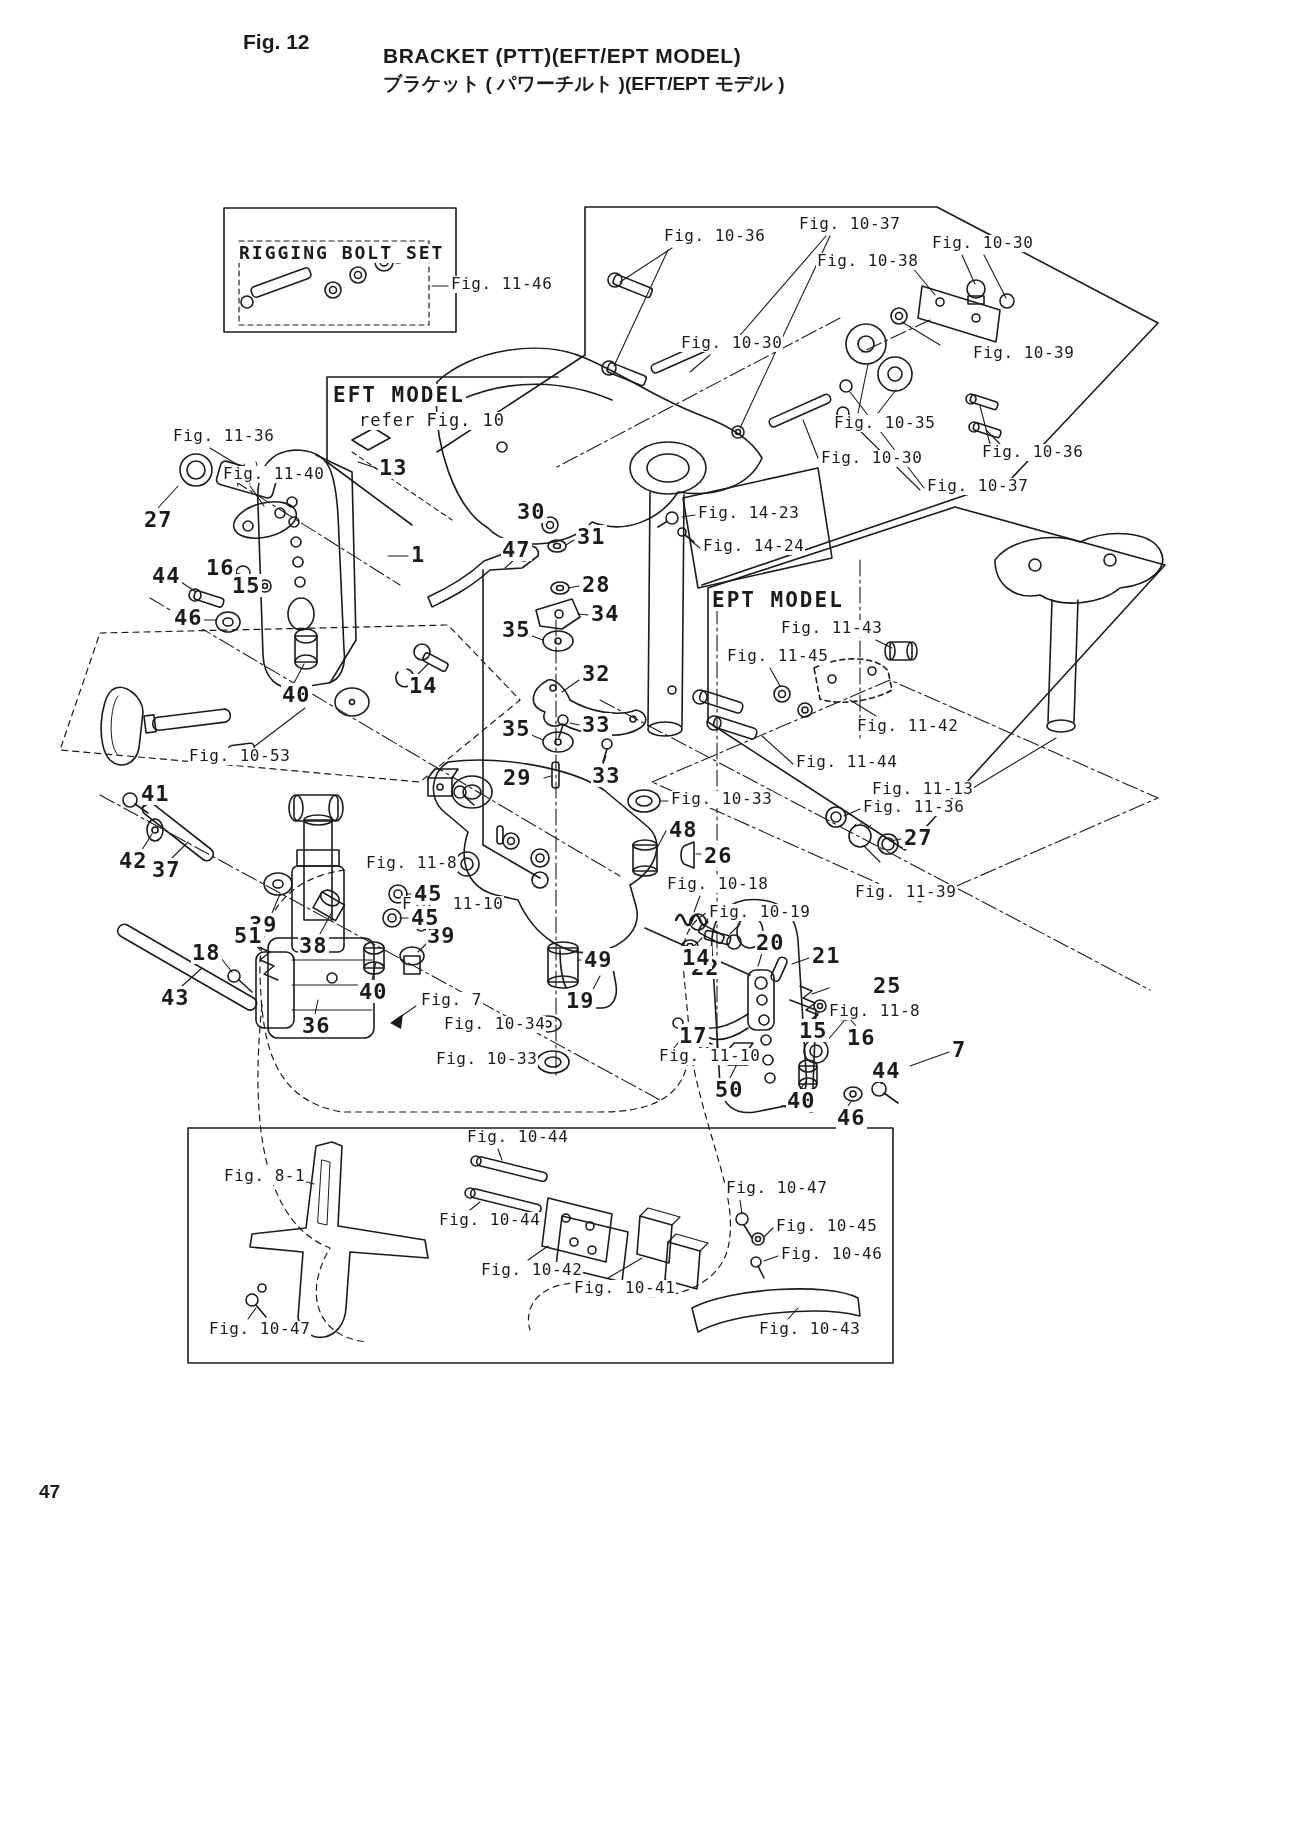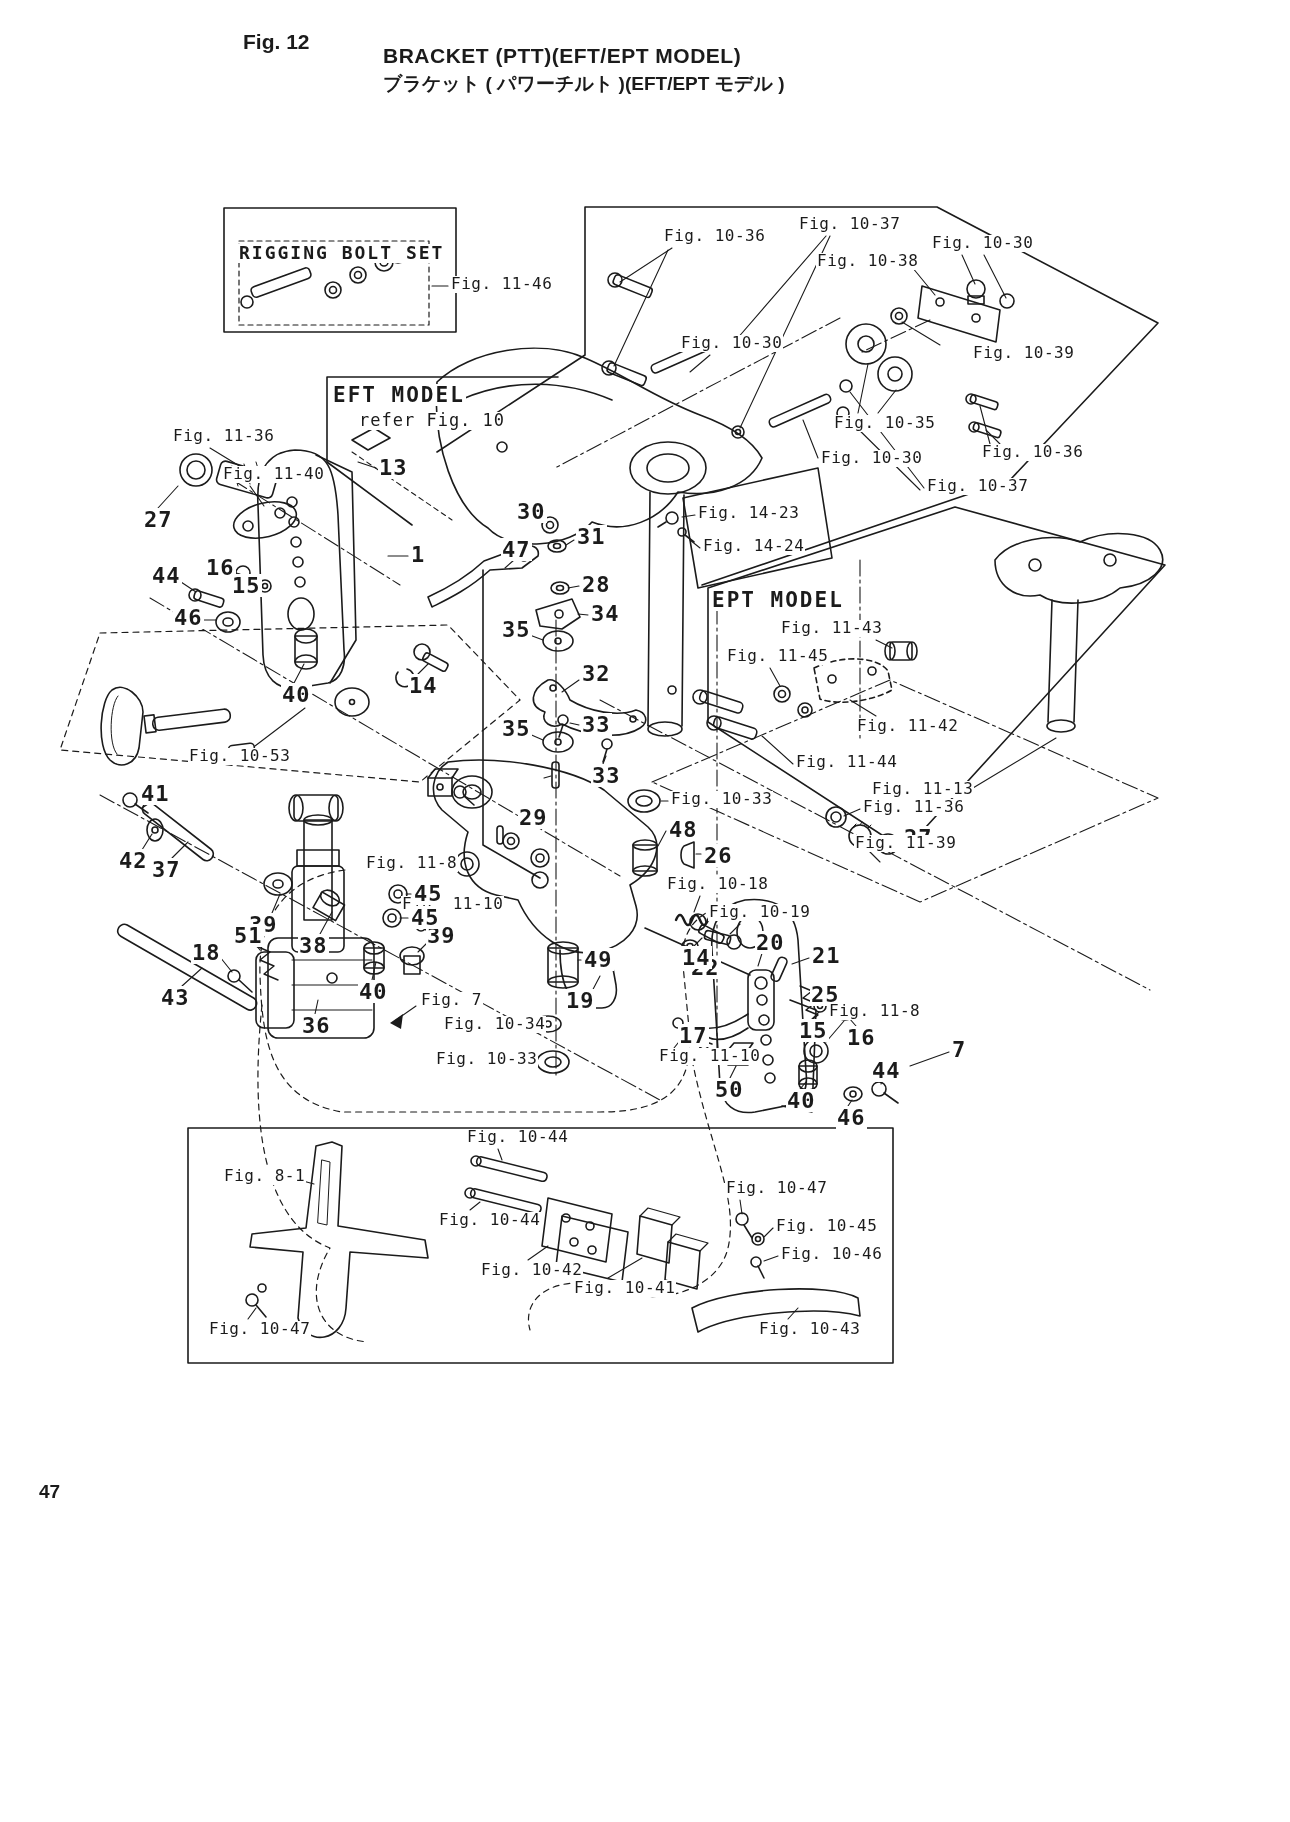--- a/index.html
+++ b/index.html
@@ -514,42 +514,42 @@
       <div class="co co-n" style="left: 358px; top: 980px;">40</div>
       <div class="co co-n" style="left: 516px; top: 500px;">30</div>
       <div class="co co-n" style="left: 576px; top: 525px;">31</div>
       <div class="co co-n" style="left: 501px; top: 538px;">47</div>
       <div class="co co-n" style="left: 581px; top: 573px;">28</div>
       <div class="co co-n" style="left: 590px; top: 602px;">34</div>
       <div class="co co-n" style="left: 501px; top: 618px;">35</div>
       <div class="co co-n" style="left: 581px; top: 662px;">32</div>
       <div class="co co-n" style="left: 581px; top: 713px;">33</div>
       <div class="co co-n" style="left: 501px; top: 717px;">35</div>
-      <div class="co co-n" style="left: 518px; top: 766px; margin-top: 40px;">29</div>
+      <div class="co co-n" style="left: 502px; top: 766px;">29</div>
       <div class="co co-n" style="left: 591px; top: 764px;">33</div>
       <div class="co co-f" style="left: 697px; top: 505px;">Fig. 14-23</div>
       <div class="co co-f" style="left: 702px; top: 538px;">Fig. 14-24</div>
       <div class="co co-t" style="left: 711px; top: 589px;">EPT MODEL</div>
       <div class="co co-f" style="left: 780px; top: 620px;">Fig. 11-43</div>
       <div class="co co-f" style="left: 726px; top: 648px;">Fig. 11-45</div>
       <div class="co co-f" style="left: 856px; top: 718px;">Fig. 11-42</div>
       <div class="co co-f" style="left: 795px; top: 754px;">Fig. 11-44</div>
       <div class="co co-f" style="left: 871px; top: 781px;">Fig. 11-13</div>
       <div class="co co-f" style="left: 862px; top: 799px;">Fig. 11-36</div>
       <div class="co co-n" style="left: 903px; top: 826px;">27</div>
-      <div class="co co-f" style="left: 854px; top: 835px;">Fig. 11-39</div>
+      <div class="co co-f" style="left: 854px; top: 884px;">Fig. 11-39</div>
       <div class="co co-f" style="left: 670px; top: 791px;">Fig. 10-33</div>
       <div class="co co-n" style="left: 668px; top: 818px;">48</div>
       <div class="co co-n" style="left: 703px; top: 844px;">26</div>
       <div class="co co-f" style="left: 666px; top: 876px;">Fig. 10-18</div>
       <div class="co co-f" style="left: 708px; top: 904px;">Fig. 10-19</div>
       <div class="co co-n" style="left: 755px; top: 931px;">20</div>
       <div class="co co-n" style="left: 811px; top: 944px;">21</div>
       <div class="co co-n" style="left: 690px; top: 956px;">22</div>
-      <div class="co co-n" style="left: 810px; top: 974px; margin-top: 9px;">25</div>
+      <div class="co co-n" style="left: 872px; top: 974px;">25</div>
       <div class="co co-f" style="left: 828px; top: 1003px;">Fig. 11-8</div>
       <div class="co co-f" style="left: 658px; top: 1048px;">Fig. 11-10</div>
       <div class="co co-n" style="left: 565px; top: 989px;">19</div>
       <div class="co co-n" style="left: 951px; top: 1038px;">7</div>
       <div class="co co-n" style="left: 681px; top: 946px;">14</div>
       <div class="co co-n" style="left: 798px; top: 1019px;">15</div>
       <div class="co co-n" style="left: 846px; top: 1026px;">16</div>
       <div class="co co-n" style="left: 678px; top: 1024px;">17</div>
       <div class="co co-n" style="left: 714px; top: 1078px;">50</div>
       <div class="co co-n" style="left: 786px; top: 1089px;">40</div>

